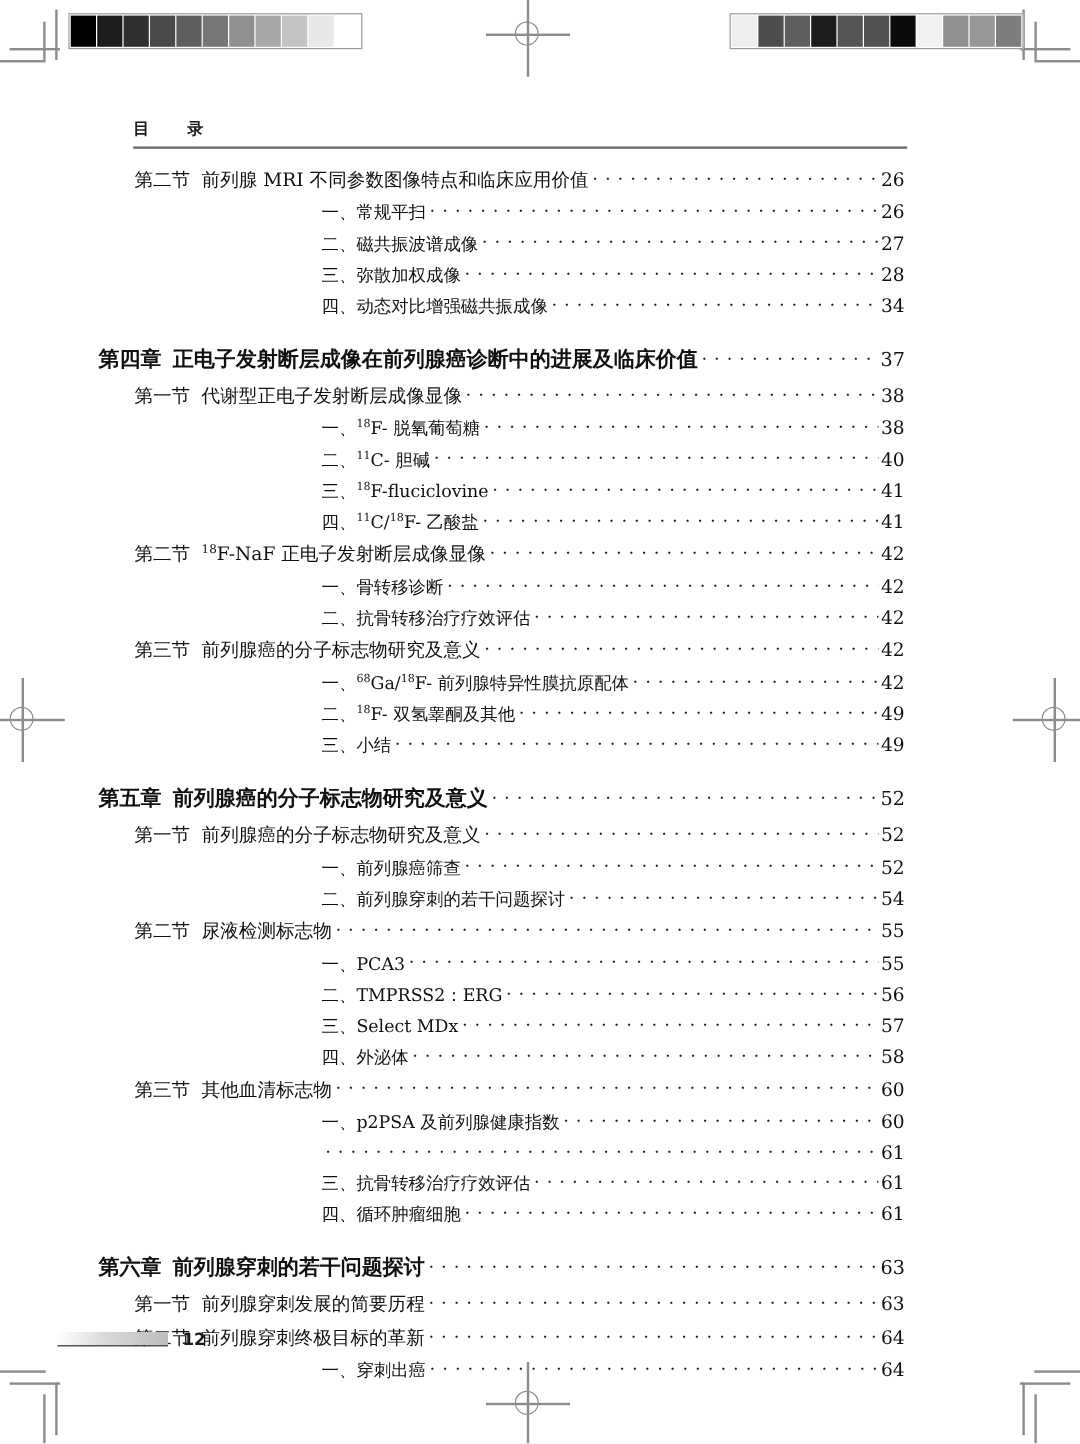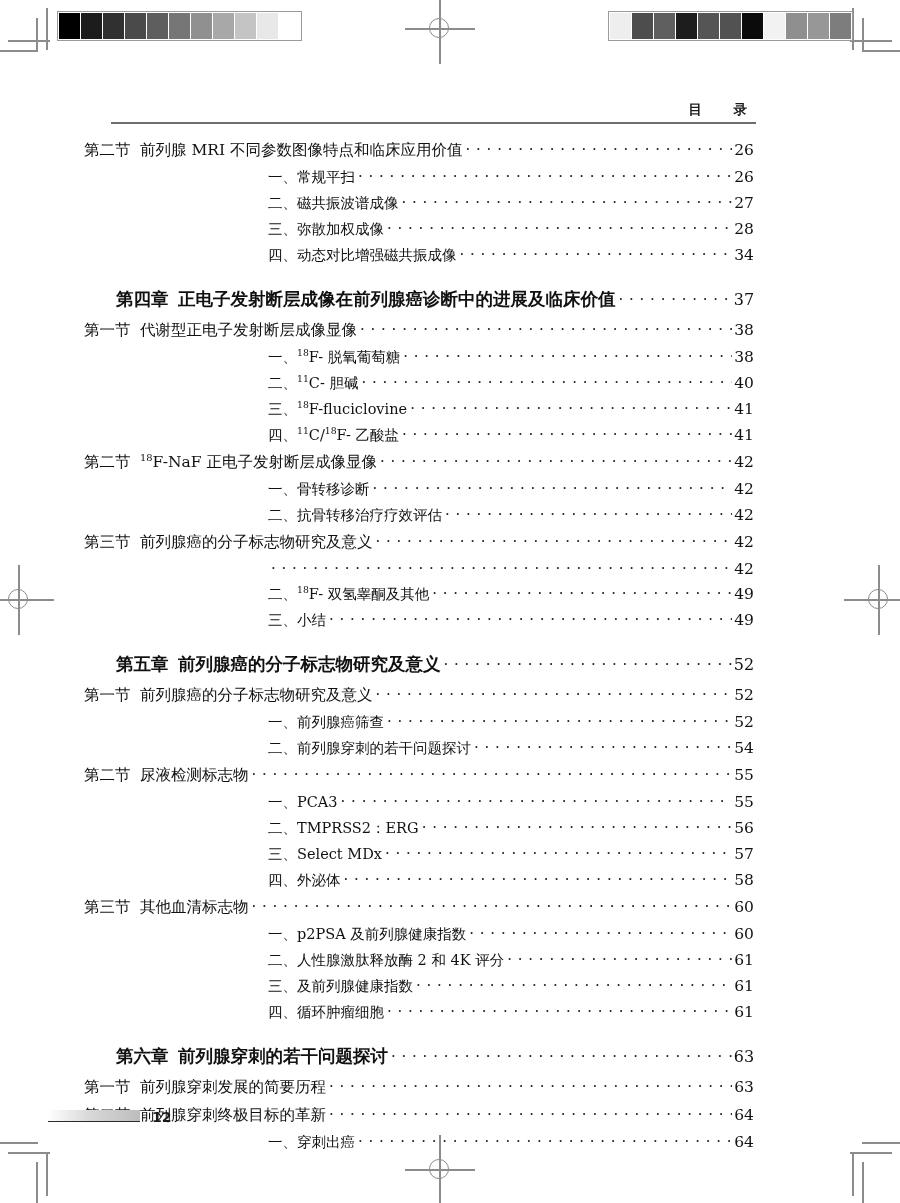--- a/index.html
+++ b/index.html
@@ -66,27 +66,26 @@
   .cal-strip .sw:last-child { margin-right: 0; }
 
   
   .runhead {
     position: absolute;
     left: 111px;
     top: 101px;
     width: 645px;
   }
   .runhead .rh-text {
-    font-family: Liberation Serif, serif;
+    font-family: Liberation Mono, monospace;
     font-weight: bold;
     font-size: 13.5px;
     letter-spacing: 9px;
     color: #1a1a1a;
     line-height: 18px;
-    text-align: right;
   }
   .runhead .rh-rule {
     margin-top: 3px;
     height: 1.5px;
     background: #6e6e6e;
     width: 100%;
   }
 
   
   #toc {
@@ -121,36 +120,36 @@
   .pg {
     flex: 0 0 auto;
     text-align: center;
     min-width: 22px;
     font-size: 15.5px;
     font-family: "DejaVu Serif", "Liberation Serif", serif;
   }
 
   
   .lvl-chapter {
-    padding-left: 116px;
+    padding-left: 82px;
     font-weight: bold;
     font-size: 17.5px;
     margin-top: 22px;
     margin-bottom: 9px;
   }
   .lvl-chapter .num {
     display: inline-block;
     min-width: 62px;
   }
   .lvl-chapter .pg { font-size: 16px; font-weight: normal; }
   .lvl-chapter .dots { font-size: 15px; font-weight: normal; }
 
   
   .lvl-section {
-    padding-left: 84px;
+    padding-left: 112px;
     font-size: 15.5px;
     margin-bottom: 7px;
   }
   .lvl-section .num {
     display: inline-block;
     min-width: 56px;
   }
 
   
   .lvl-item {
@@ -337,20 +336,21 @@
         <span class="label"><span>二、抗骨转移治疗疗效评估</span></span>
         <span class="dots">· · · · · · · · · · · · · · · · · · · · · · · · · · · · · · · · · · · · · · · · · · · · · · · · · · · · · · · · · · · · · · · · · · · · · · · · · · · · · · · · · · · · · · · · · </span>
         <span class="pg">42</span>
       </div>
       <div class="row lvl-section">
         <span class="label"><span class="num">第三节</span><span>前列腺癌的分子标志物研究及意义</span></span>
         <span class="dots">· · · · · · · · · · · · · · · · · · · · · · · · · · · · · · · · · · · · · · · · · · · · · · · · · · · · · · · · · · · · · · · · · · · · · · · · · · · · · · · · · · · · · · · · · </span>
         <span class="pg">42</span>
       </div>
       <div class="row lvl-item">
+        <span class="label"><span>一、<span class="sup">68</span>Ga/<span class="sup">18</span>F- 前列腺特异性膜抗原配体</span></span>
         <span class="dots">· · · · · · · · · · · · · · · · · · · · · · · · · · · · · · · · · · · · · · · · · · · · · · · · · · · · · · · · · · · · · · · · · · · · · · · · · · · · · · · · · · · · · · · · · </span>
         <span class="pg">42</span>
       </div>
       <div class="row lvl-item">
         <span class="label"><span>二、<span class="sup">18</span>F- 双氢睾酮及其他</span></span>
         <span class="dots">· · · · · · · · · · · · · · · · · · · · · · · · · · · · · · · · · · · · · · · · · · · · · · · · · · · · · · · · · · · · · · · · · · · · · · · · · · · · · · · · · · · · · · · · · </span>
         <span class="pg">49</span>
       </div>
       <div class="row lvl-item">
         <span class="label"><span>三、小结</span></span>
@@ -406,26 +406,25 @@
         <span class="label"><span class="num">第三节</span><span>其他血清标志物</span></span>
         <span class="dots">· · · · · · · · · · · · · · · · · · · · · · · · · · · · · · · · · · · · · · · · · · · · · · · · · · · · · · · · · · · · · · · · · · · · · · · · · · · · · · · · · · · · · · · · · </span>
         <span class="pg">60</span>
       </div>
       <div class="row lvl-item">
         <span class="label"><span>一、p2PSA 及前列腺健康指数</span></span>
         <span class="dots">· · · · · · · · · · · · · · · · · · · · · · · · · · · · · · · · · · · · · · · · · · · · · · · · · · · · · · · · · · · · · · · · · · · · · · · · · · · · · · · · · · · · · · · · · </span>
         <span class="pg">60</span>
       </div>
       <div class="row lvl-item">
-        <span class="label"><span>二、人性腺激肽释放酶 2 和 4K 评分</span></span>
         <span class="dots">· · · · · · · · · · · · · · · · · · · · · · · · · · · · · · · · · · · · · · · · · · · · · · · · · · · · · · · · · · · · · · · · · · · · · · · · · · · · · · · · · · · · · · · · · </span>
         <span class="pg">61</span>
       </div>
       <div class="row lvl-item">
-        <span class="label"><span>三、及前列腺健康指数</span></span>
+        <span class="label"><span>三、抗骨转移治疗疗效评估</span></span>
         <span class="dots">· · · · · · · · · · · · · · · · · · · · · · · · · · · · · · · · · · · · · · · · · · · · · · · · · · · · · · · · · · · · · · · · · · · · · · · · · · · · · · · · · · · · · · · · · </span>
         <span class="pg">61</span>
       </div>
       <div class="row lvl-item">
         <span class="label"><span>四、循环肿瘤细胞</span></span>
         <span class="dots">· · · · · · · · · · · · · · · · · · · · · · · · · · · · · · · · · · · · · · · · · · · · · · · · · · · · · · · · · · · · · · · · · · · · · · · · · · · · · · · · · · · · · · · · · </span>
         <span class="pg">61</span>
       </div>
       <div class="row lvl-chapter">
         <span class="label"><span class="num">第六章</span><span>前列腺穿刺的若干问题探讨</span></span>

